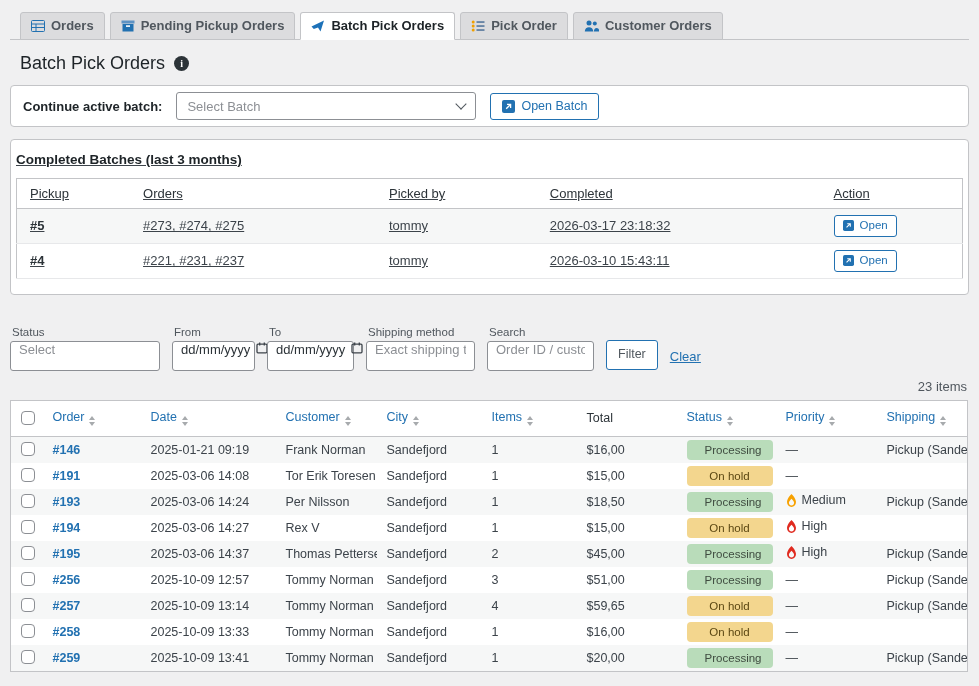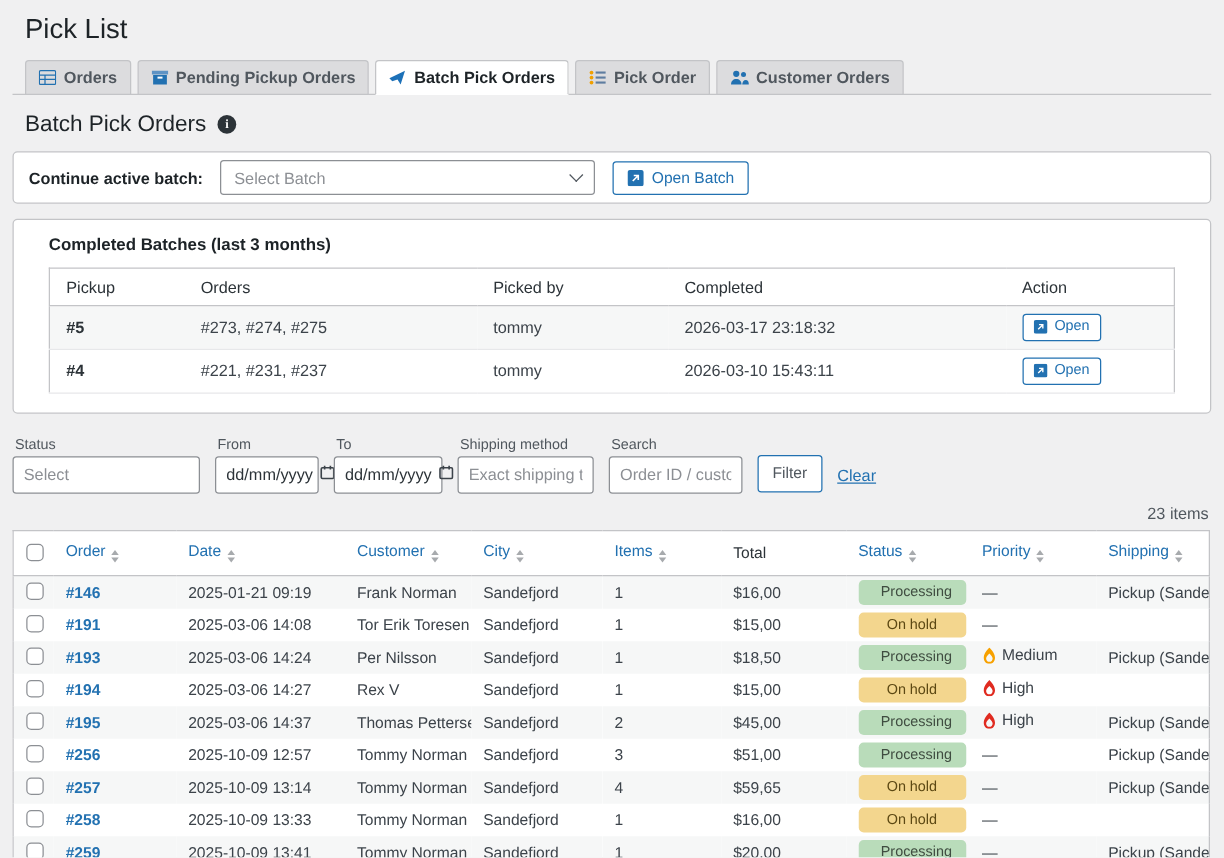--- a/index.html
+++ b/index.html
@@ -35,34 +35,34 @@
   .chev{width:7px;height:7px;border-right:1.6px solid #50575e;border-bottom:1.6px solid #50575e;transform:rotate(45deg);margin-top:-4px;}
   .history-card{display:flex;align-items:center;padding:6px 9px;height:42px;}
 
   .btn{display:inline-flex;align-items:center;gap:6px;background:#fff;border:1px solid #2271b1;border-radius:3px;
        color:#2271b1;font-size:12.5px;font-weight:500;padding:5px 11px;cursor:pointer;font-family:inherit;line-height:1.2;}
   .btn.graytext{color:#50575e;}
   .btn.sm{padding:3px 8px;font-size:11.5px;}
   .btn svg{display:block;}
 
   
-  .completed-card{padding:10px 28px 15px;margin-bottom:19px;}
+  .completed-card{padding:10px 5px 15px;margin-bottom:31px;text-decoration:underline;}
   .cb-title{font-size:13.5px;font-weight:700;color:#1d2327;margin:2px 0 11px;}
   table.cb-table{width:100%;border-collapse:collapse;border:1px solid #c3c4c7;font-size:13px;}
   table.cb-table th{font-weight:400;color:#2c3338;text-align:left;padding:7px 13px;border-bottom:1px solid #c3c4c7;background:#fff;}
   table.cb-table td{padding:6px 13px;color:#3c434a;border-bottom:1px solid #e7e8ea;}
   table.cb-table tbody tr:nth-child(odd){background:#f6f7f7;}
   table.cb-table td.bold{font-weight:700;color:#2c3338;}
 
   
   .filters{display:flex;align-items:flex-end;gap:12px;margin:2px 0 0;}
   .fgroup{display:flex;flex-direction:column;}
   .flabel{font-size:11.5px;color:#50575e;margin:0 0 3px 2px;}
   .finput{height:30px;border:1px solid #8c8f94;border-radius:3px;background:#fff;box-sizing:border-box;
-          display:flex;align-items:center;padding:0 8px;font-size:13px;gap:6px;}
+          display:flex;align-items:flex-start;padding:0 8px;font-size:13px;gap:6px;}
   .finput input{border:none;outline:none;width:100%;font-size:13px;font-family:inherit;color:#2c3338;background:transparent;padding:0;}
   .finput input::placeholder{color:#8c8f94;}
   .finput.sel{color:#8c8f94;}
   .finput.date{justify-content:space-between;color:#2c3338;}
   .w-status{width:150px;} .w-from{width:83px;} .w-to{width:87px;} .w-ship{width:109px;} .w-search{width:107px;}
   .clear-link{color:#2271b1;font-size:13px;text-decoration:underline;margin-bottom:7px;cursor:pointer;}
   .filters .btn{margin-bottom:1px;height:30px;}
 
   .items-count{text-align:right;font-size:13px;color:#50575e;margin:8px 2px 6px 0;}
 
@@ -86,21 +86,20 @@
   .prio{display:inline-flex;align-items:center;gap:5px;color:#3c434a;}
   .prio .flame{display:block;}
   .prio[data-level="high"] .flame{color:#e02b20;}
   .prio[data-level="medium"] .flame{color:#f7a100;}
 </style>
 </head>
 <body>
 
 <div class="page">
 
-  <h1 class="page-title">Pick List</h1>
 
   <nav class="tabs">
     <a class="tab">
       <span>
           <svg width="14" height="14" viewBox="0 0 14 14">
             <rect x="0.5" y="1.5" width="13" height="11" rx="1" fill="none" stroke="#2271b1"></rect>
             <path d="M1 5h12M1 8.5h12M5 5v7.5" stroke="#2271b1" fill="none"></path>
           </svg>
         </span>
       <span>Orders</span>

